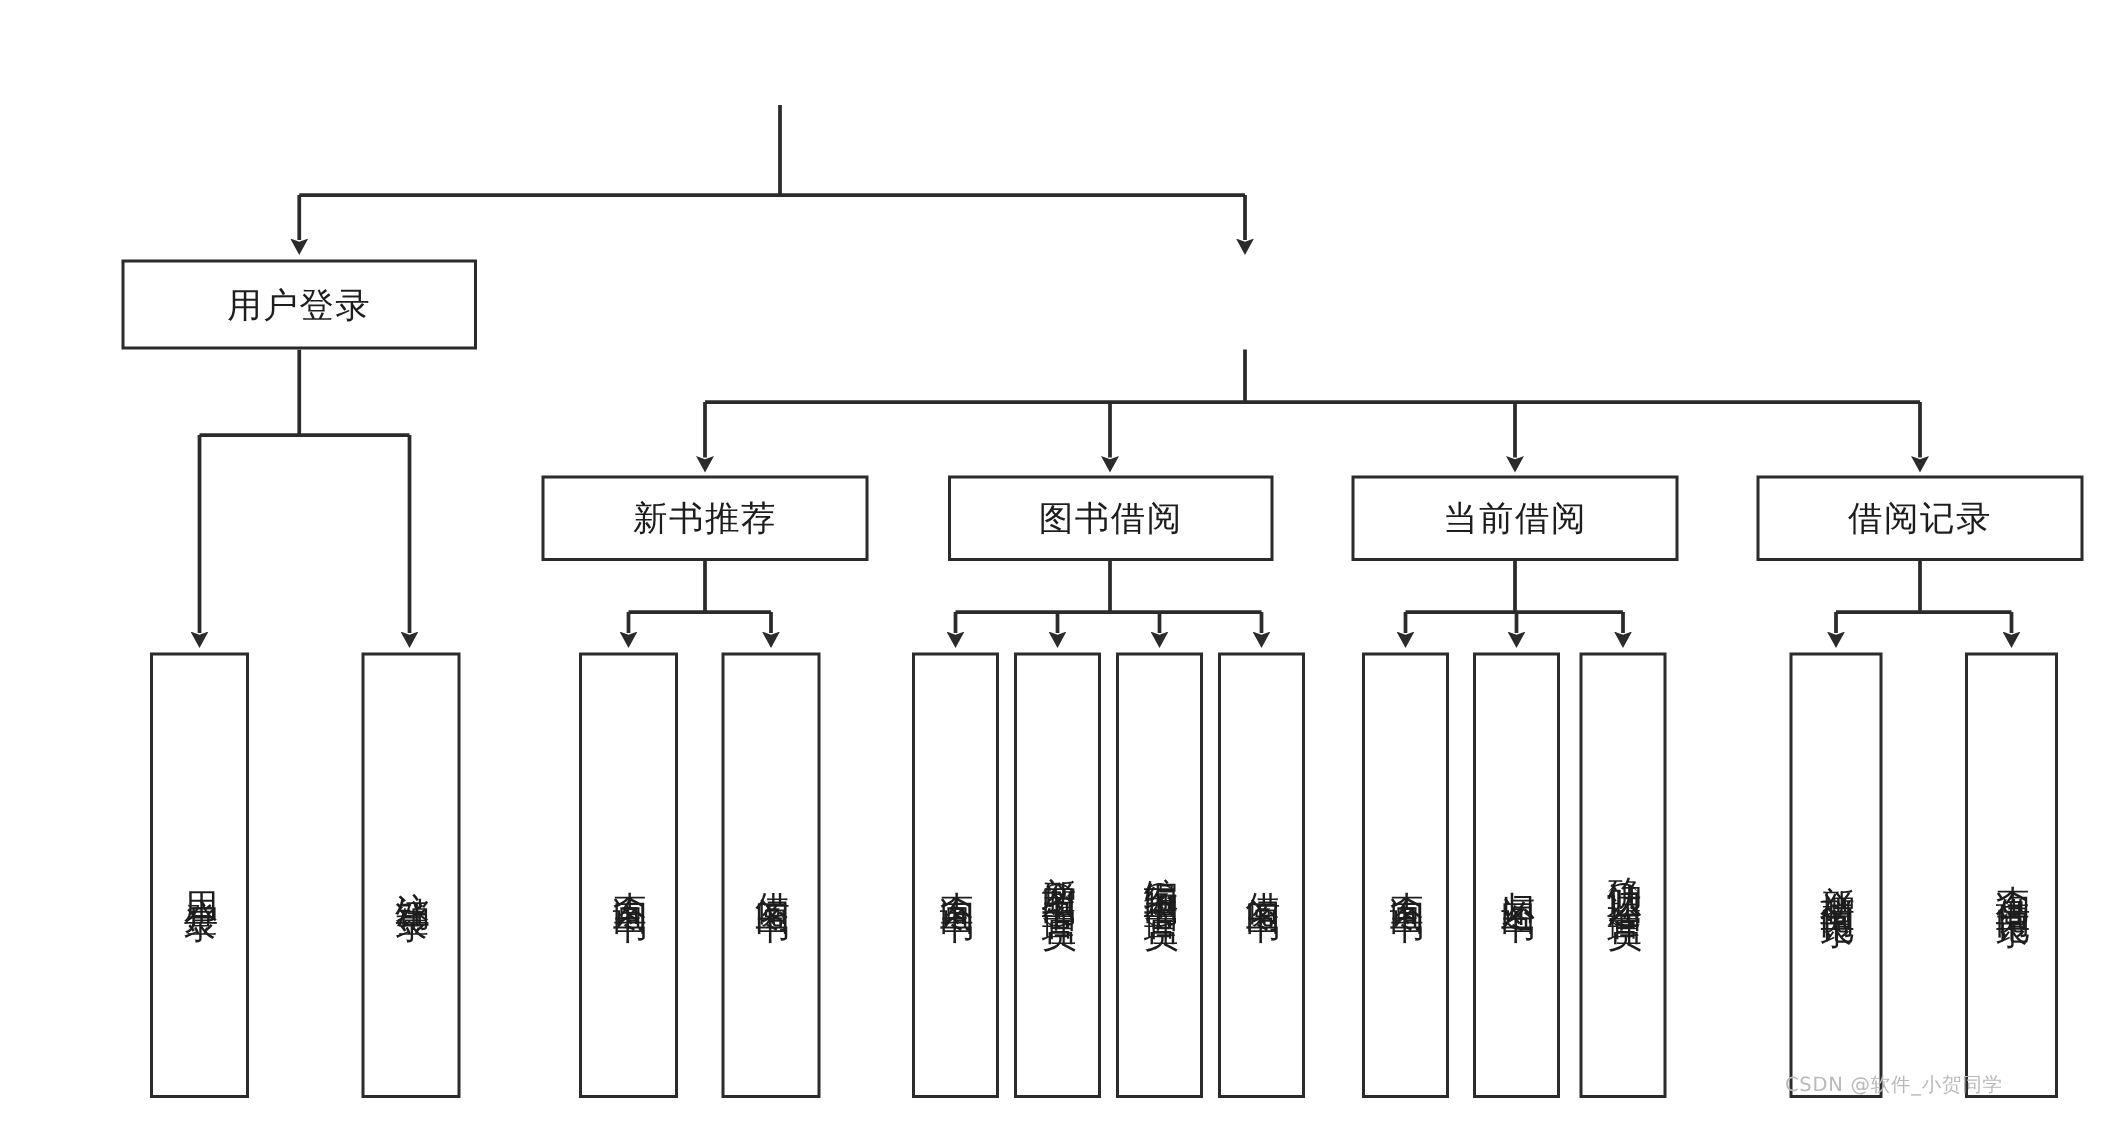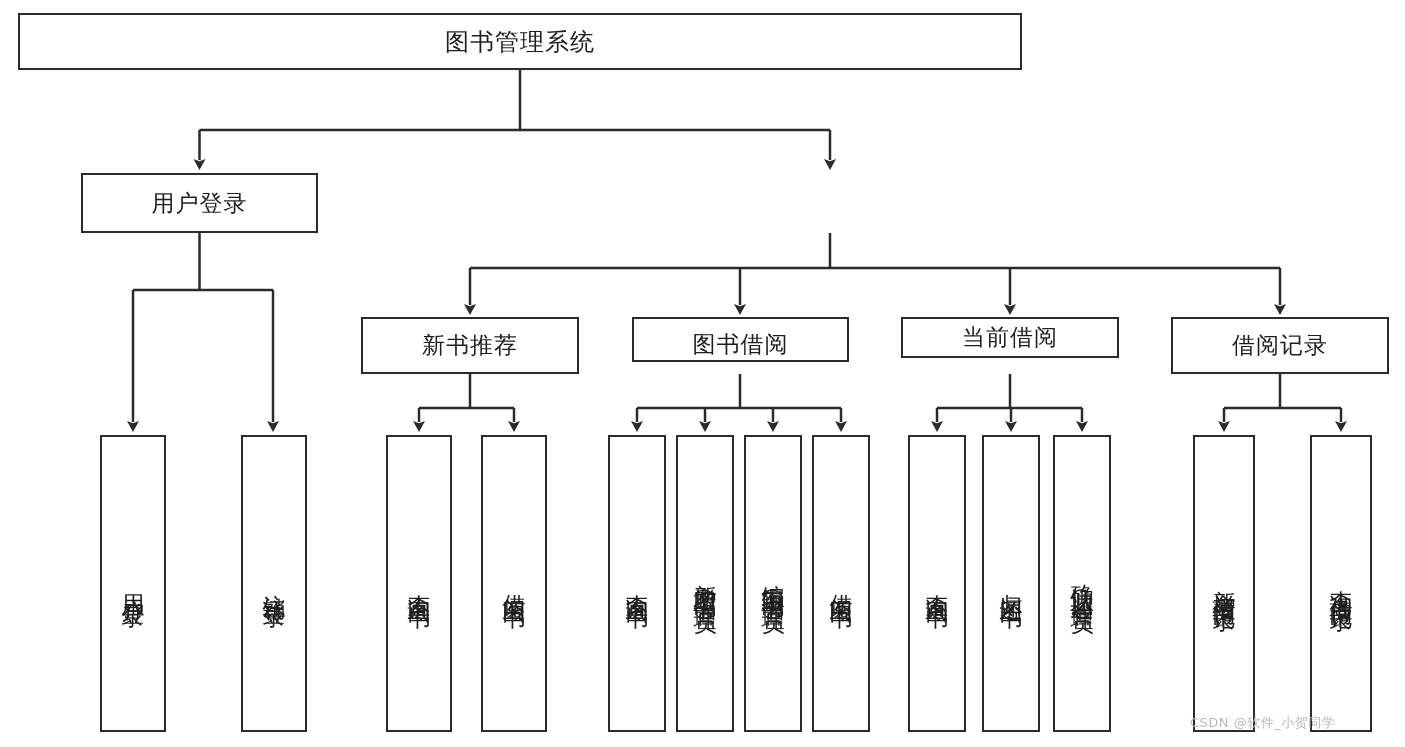--- a/index.html
+++ b/index.html
@@ -107,35 +107,32 @@
       <path d="M1011,408 L1011,422" marker-end="url(#arrow)"></path>
       <path d="M1082,408 L1082,422" marker-end="url(#arrow)"></path>
 
       <path d="M1280,374 L1280,408"></path>
       <path d="M1224,408 L1341,408"></path>
       <path d="M1224,408 L1224,422" marker-end="url(#arrow)"></path>
       <path d="M1341,408 L1341,422" marker-end="url(#arrow)"></path>
     </g>
   </svg>
 
-  <div class="node horiz root" style="left:18px; top:13px; width:1004px; height:57px;">
-    <span>图书管理系统</span>
-  </div>
 
   <div class="node horiz" style="left:81px; top:173px; width:237px; height:60px;">
     <span>用户登录</span>
   </div>
 
   <div class="node horiz" style="left:361px; top:317px; width:218px; height:57px;">
     <span>新书推荐</span>
   </div>
-  <div class="node horiz" style="left:632px; top:317px; width:217px; height:45px;align-items:flex-end;">
+  <div class="node horiz" style="left:632px; top:317px; width:217px; height:57px;">
     <span>图书借阅</span>
   </div>
-  <div class="node horiz" style="left:901px; top:317px; width:218px; height:41px;">
+  <div class="node horiz" style="left:901px; top:317px; width:218px; height:57px;">
     <span>当前借阅</span>
   </div>
   <div class="node horiz" style="left:1171px; top:317px; width:218px; height:57px;">
     <span>借阅记录</span>
   </div>
 
   <div class="node vert" style="left:100px; top:435px; width:66px; height:297px;">
     <span class="vlabel">用户登录</span>
   </div>
   <div class="node vert" style="left:241px; top:435px; width:66px; height:297px;">

